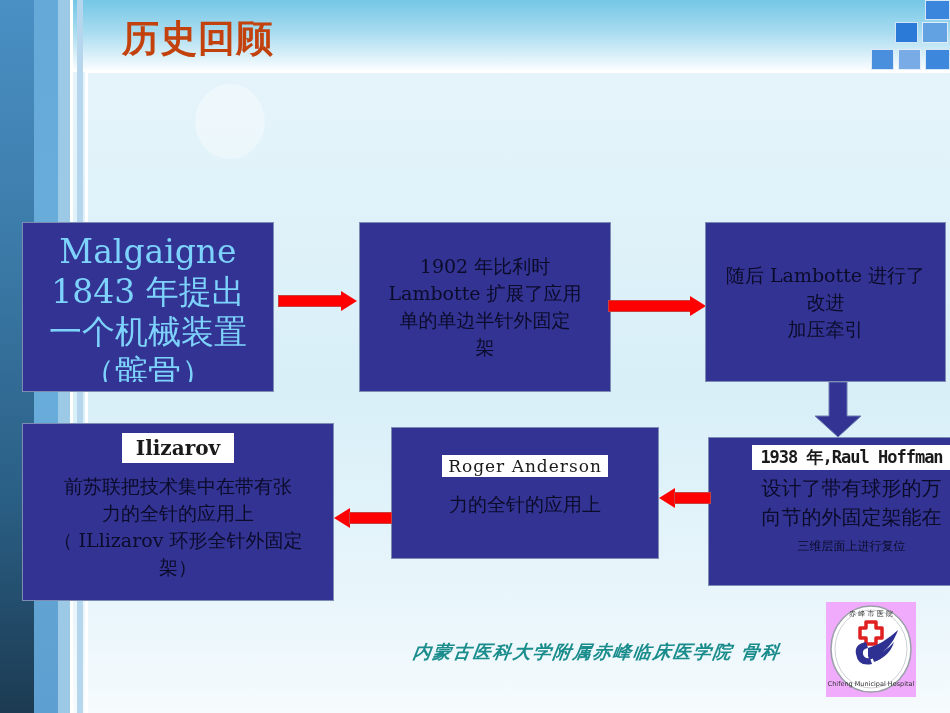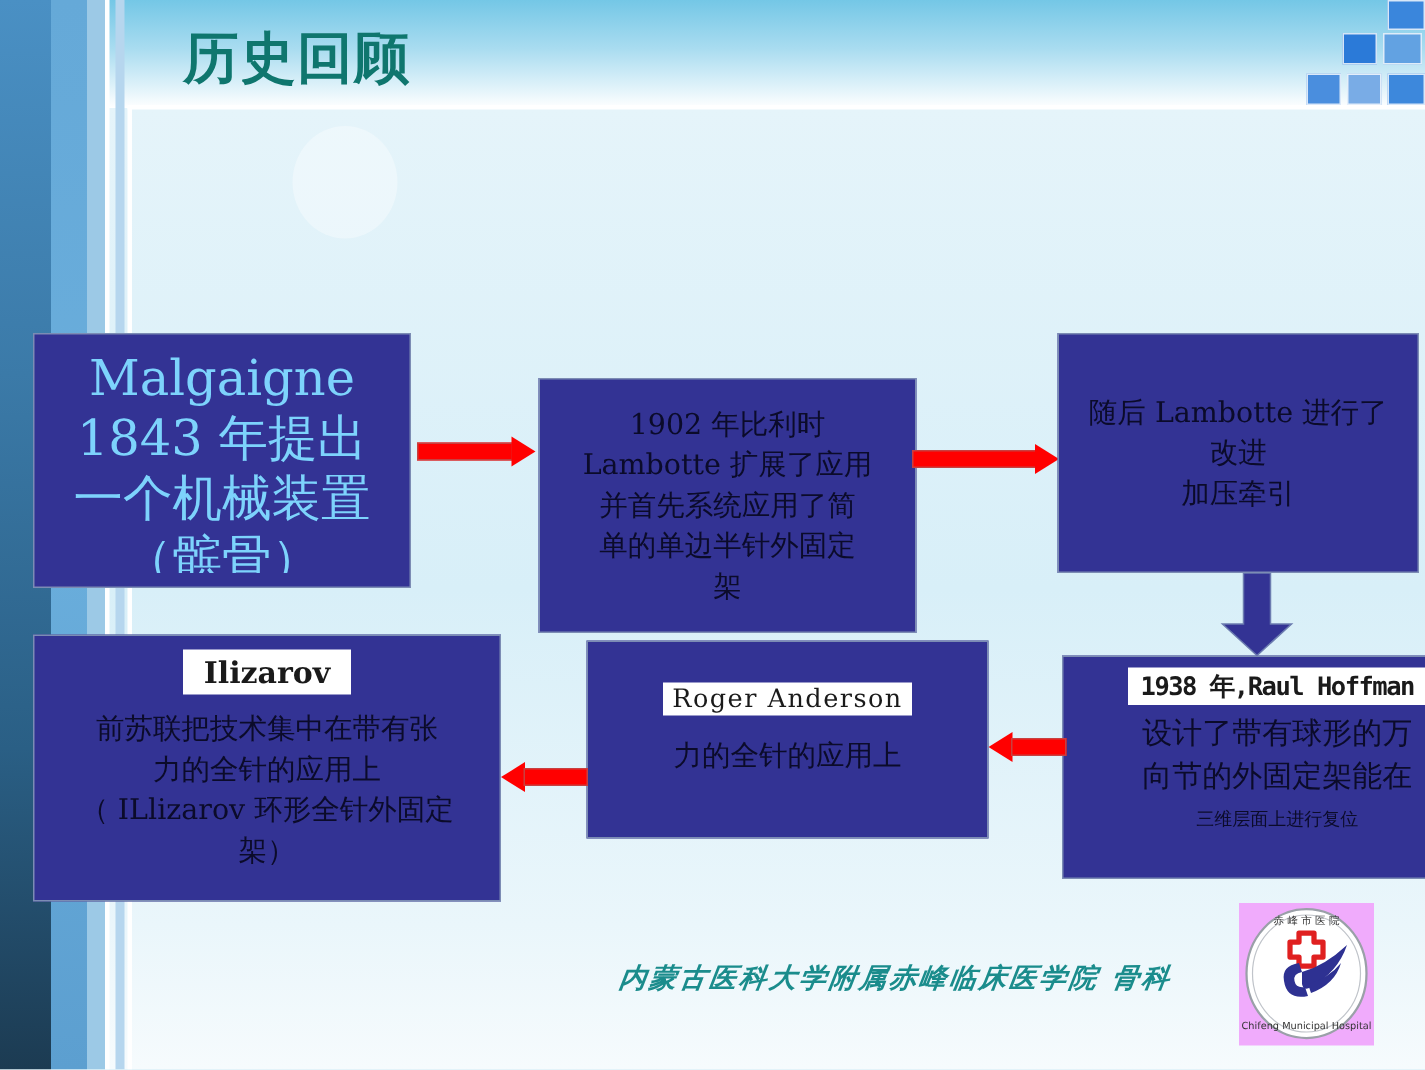--- a/index.html
+++ b/index.html
@@ -49,21 +49,21 @@
     position: absolute; left: 195px; top: 84px; width: 70px; height: 75px;
     border-radius: 50%;
     background: rgba(255,255,255,0.35);
   }
   .tiles { position: absolute; left: 0; top: 0; }
   .tile { position: absolute; width: 23px; height: 21px; border: 1px solid rgba(255,255,255,0.8); }
 
   .title {
     position: absolute; left: 122px; top: 14px;
     font-family: "DejaVu Sans", "Liberation Sans", sans-serif;
-    font-size: 37px; font-weight: bold; color: #0f766e; letter-spacing: 1px;
+    font-size: 37px; font-weight: bold; color: #c2410c; letter-spacing: 1px;
   }
 
   
   .box {
     position: absolute;
     background: #333394;
     border: 1px solid #7c8cb4;
     display: flex; flex-direction: column; align-items: center; justify-content: center;
     text-align: center;
   }
@@ -111,24 +111,23 @@
   <div class="box-text white">1843 年提出</div>
   <div class="box-text white">一个机械装置</div>
   <div class="box-text white" style="height:30px;overflow:hidden;">（髌骨）</div>
 </div>
 
 <div class="arrow-h" style="left:278px;top:291px;width:80px;">
   <div class="shaft" style="left:0;width:64px;"></div>
   <div class="head" style="left:63px;border-left:16px solid #ff0000;"></div>
 </div>
 
-<div class="box" style="left:359px;top:222px;width:252px;height:170px;margin-top:30px;">
+<div class="box" style="left:359px;top:222px;width:252px;height:170px;">
   <div class="box-text">1902 年比利时</div>
   <div class="box-text">Lambotte 扩展了应用</div>
-  <div class="box-text">并首先系统应用了简</div>
   <div class="box-text">单的单边半针外固定</div>
   <div class="box-text">架</div>
 </div>
 
 <div class="arrow-h" style="left:608px;top:296px;width:98px;">
   <div class="shaft" style="left:0;width:84px;"></div>
   <div class="head" style="left:82px;border-left:16px solid #ff0000;"></div>
 </div>
 
 <div class="box" style="left:705px;top:222px;width:241px;height:160px;">

